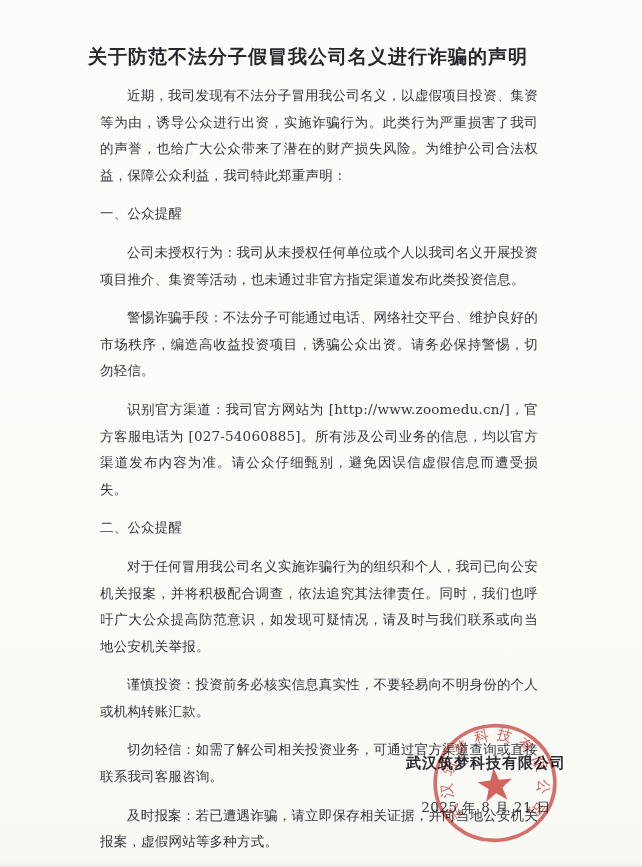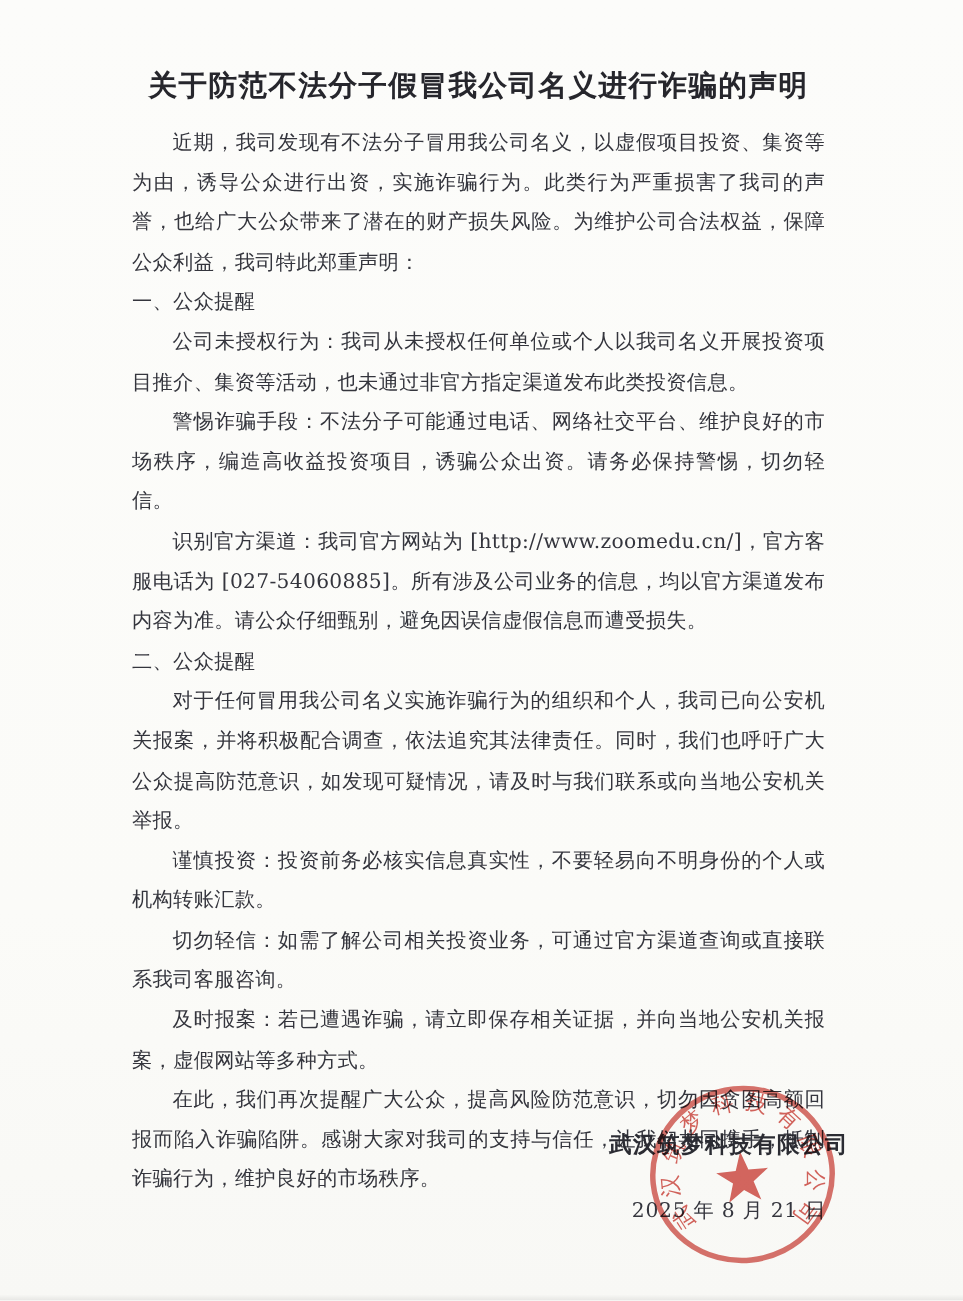--- a/index.html
+++ b/index.html
@@ -18,28 +18,28 @@
   .page::after { 
     content:""; position:absolute; left:0; right:0; bottom:0; height:4px;
     background:linear-gradient(180deg, rgba(0,0,0,0), rgba(0,0,0,0.07));
     pointer-events:none;
   }
   .content {
     position:absolute; left:88px; top:44px; width:462px;
   }
   .doc-title {
     margin:0 0 12px 0;
-    text-align:center;
+    text-align:left;
     font-size:19px;
     font-weight:bold;
     letter-spacing:1px;
     color:#26262c;
   }
   .block {
-    margin:0;
+    margin:12px;
     font-size:13.5px;
     line-height:26.6px;
     letter-spacing:0.2px;
     text-align:justify;
     color:#34353d;
   }
   .block.para { text-indent:2em; }
   .block.heading { text-indent:0; }
   .signature {
     position:absolute; top:752px; left:400px; width:172px;

